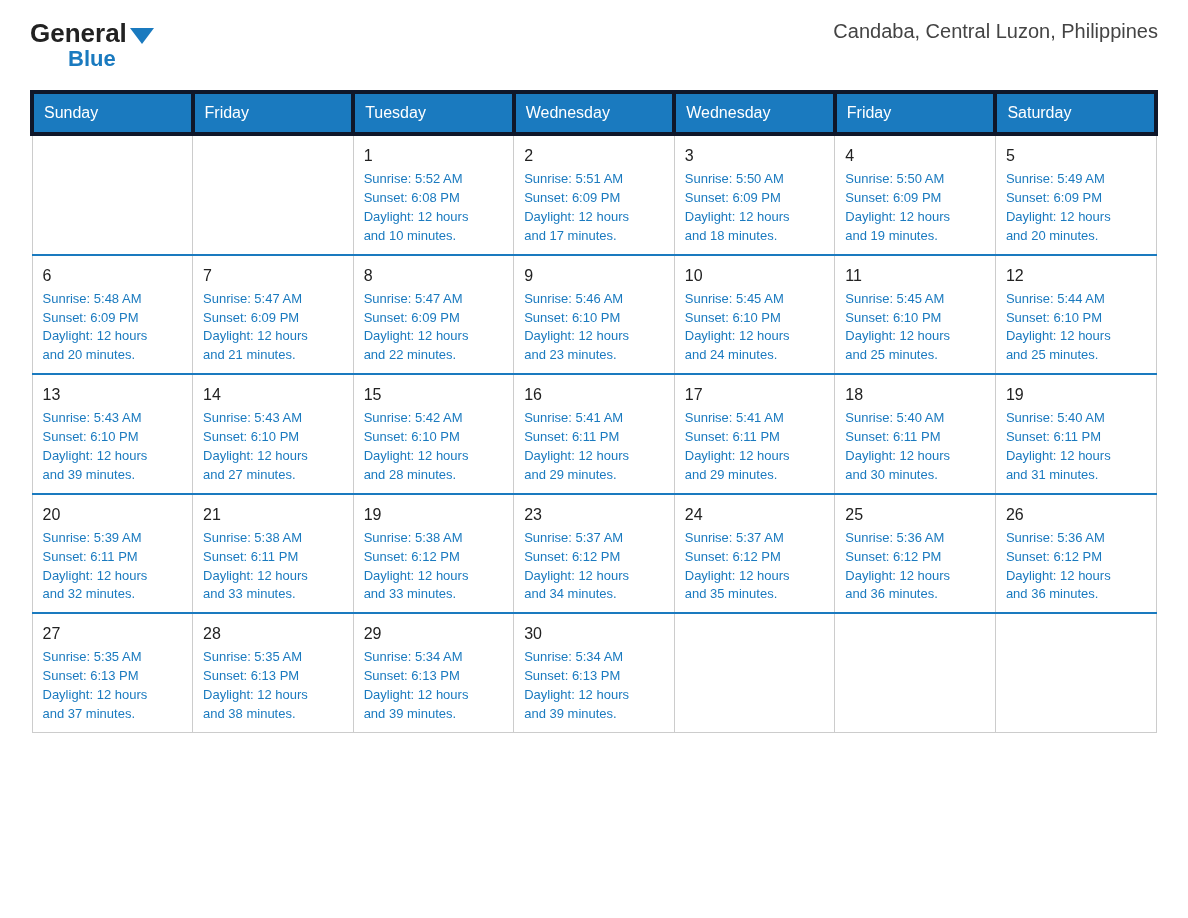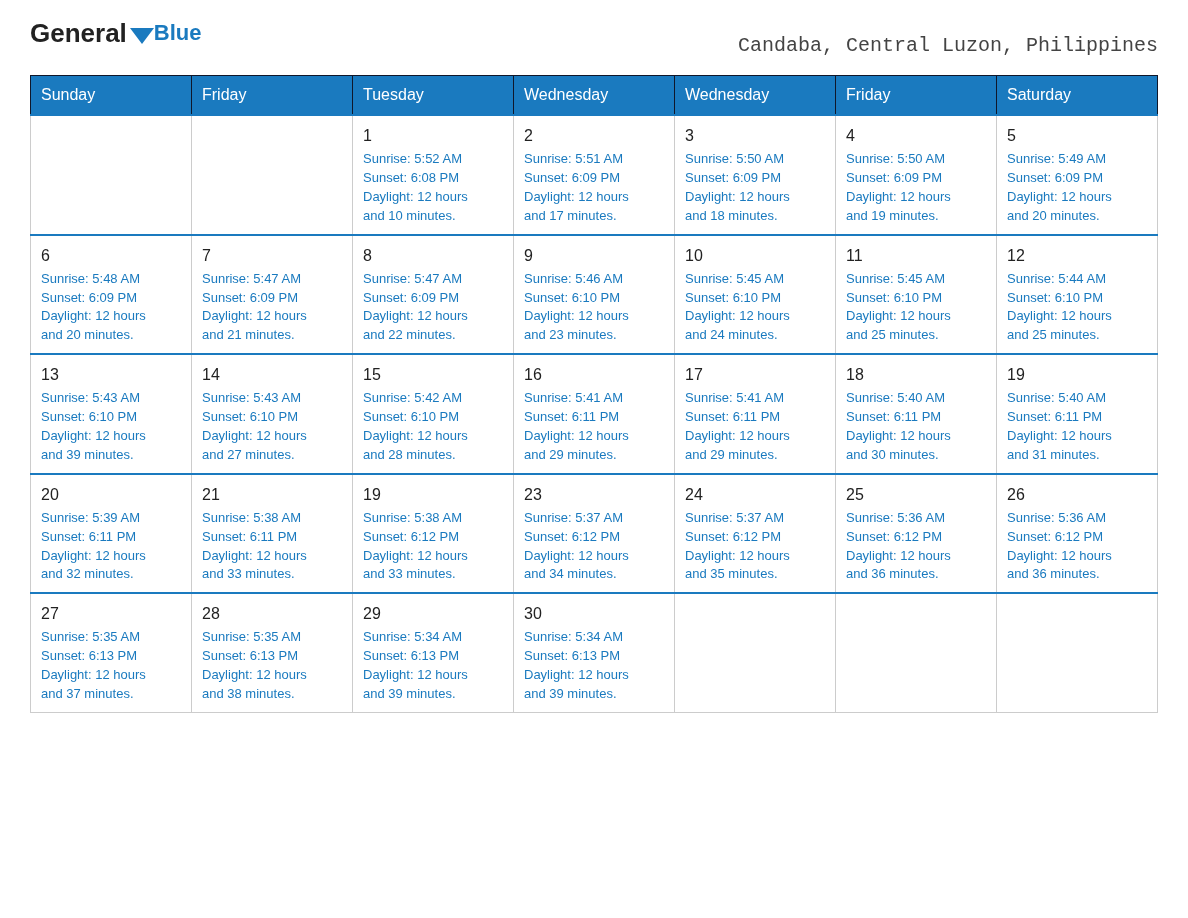--- a/index.html
+++ b/index.html
@@ -11,21 +11,21 @@
       padding: 20px 30px;
     }
     .header {
       display: flex;
       justify-content: space-between;
       align-items: flex-start;
       margin-bottom: 18px;
     }
     .logo {
       display: flex;
-      flex-direction: row;
+      flex-direction: column;
       align-items: center;
     }
     .logo-text {
       display: flex;
       align-items: center;
       font-size: 26px;
       font-weight: bold;
       color: #222;
       line-height: 1;
     }
@@ -52,36 +52,35 @@
     }
     .month-title {
       font-size: 52px;
       font-weight: normal;
       color: #222;
       line-height: 1;
     }
     .location-subtitle {
       font-size: 20px;
       color: #444;
-      margin-top: 14px;
-      font-family: Liberation Mono, monospace;
+      margin-top: 0;
     }
     .calendar {
       width: 100%;
       border-collapse: collapse;
       table-layout: fixed;
     }
     .calendar thead tr th {
       background-color: #1a7abf;
       color: #fff;
       padding: 10px 10px;
       font-size: 16px;
       font-weight: normal;
       text-align: left;
-      border: 1px solid #0f172a;
+      border: 4px solid #0f172a;
     }
     .calendar tbody tr td {
       vertical-align: top;
       padding: 8px 10px;
       border: 1px solid #ccc;
       border-top: 2px solid #1a7abf;
       min-height: 110px;
       font-size: 13.5px;
       color: #222;
       line-height: 1.45;

